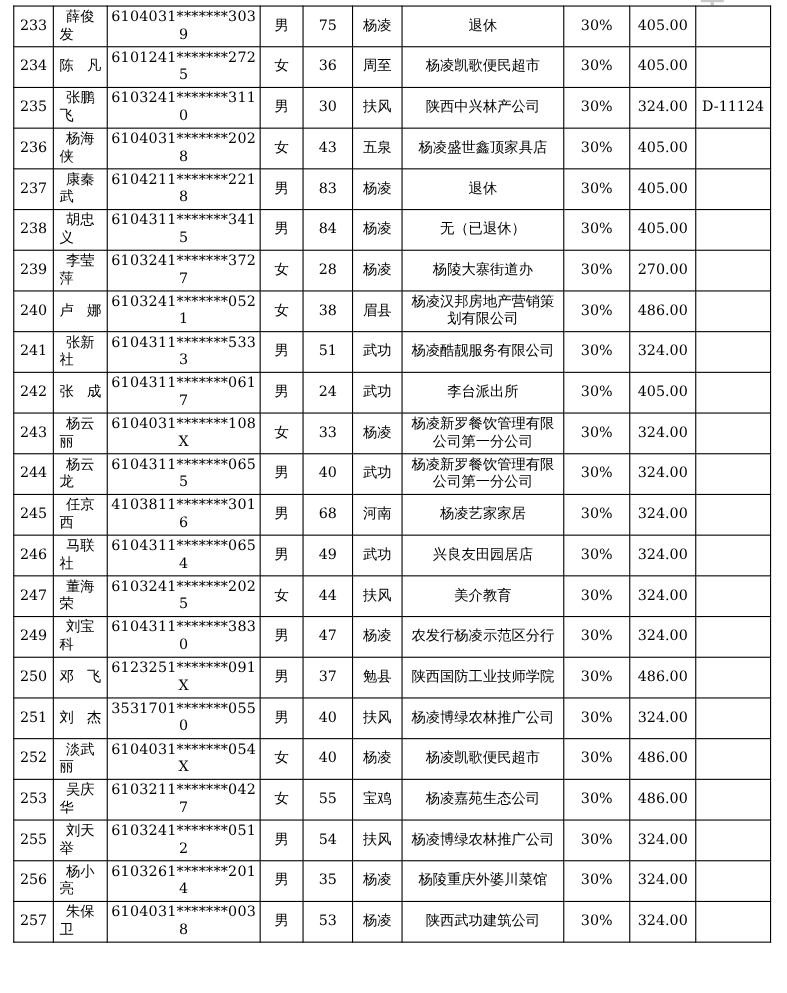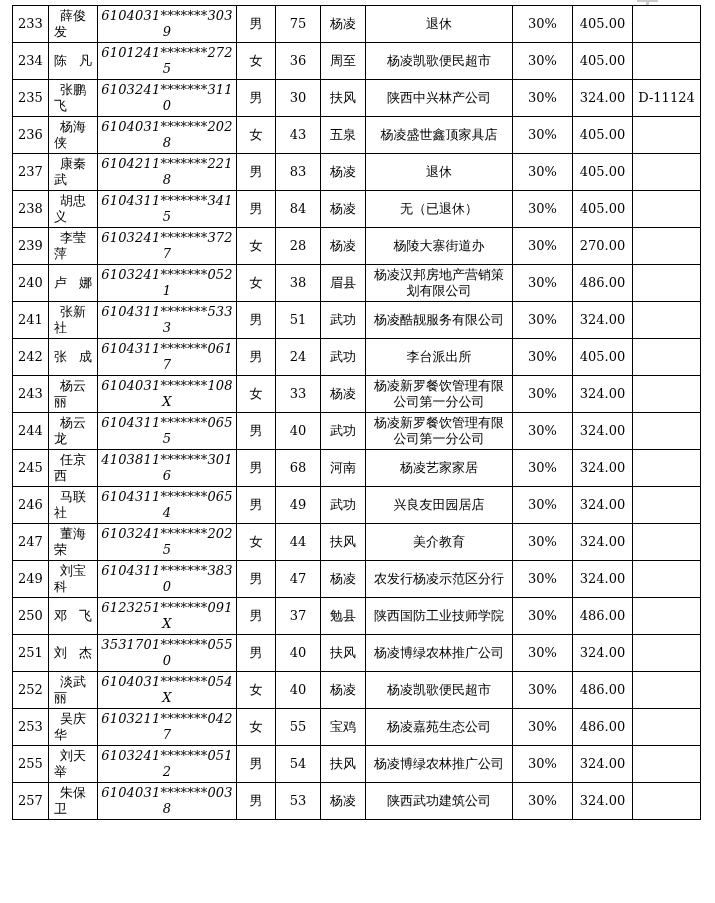--- a/index.html
+++ b/index.html
@@ -28,21 +28,21 @@
     line-height: 16px;
     padding: 0 2px;
     overflow: hidden;
     word-break: break-all;
   }
   .c-name {
     text-align: justify;
     text-align-last: justify;
     padding: 0 5px !important;
   }
-  .c-id { letter-spacing: 0.2px; font-style: italic; }
+  .c-id { letter-spacing: 0.2px; }
   .c-employer {
     line-height: 20px;
     padding: 1px 4px !important;
   }
   .cursor-artifact { position: absolute; left: 637px; top: 0; width: 22px; height: 6px; }
   .cursor-artifact .ca-h { position: absolute; left: 0; top: 0; width: 21px; height: 2px; background: #c9c9c9; }
   .cursor-artifact .ca-v { position: absolute; left: 9px; top: 2px; width: 3px; height: 3px; background: #c9c9c9; }
 </style>
 </head>
 <body>
@@ -312,20 +312,32 @@
     <td class="c-id">6103241*******0512</td>
     <td class="c-gender">男</td>
     <td class="c-age">54</td>
     <td class="c-place">扶风</td>
     <td class="c-employer">杨凌博绿农林推广公司</td>
     <td class="c-percent">30%</td>
     <td class="c-amount">324.00</td>
     <td class="c-code"></td>
   </tr>
       <tr>
+    <td class="c-no">256</td>
+    <td class="c-name">杨小亮</td>
+    <td class="c-id">6103261*******2014</td>
+    <td class="c-gender">男</td>
+    <td class="c-age">35</td>
+    <td class="c-place">杨凌</td>
+    <td class="c-employer">杨陵重庆外婆川菜馆</td>
+    <td class="c-percent">30%</td>
+    <td class="c-amount">324.00</td>
+    <td class="c-code"></td>
+  </tr>
+      <tr>
     <td class="c-no">257</td>
     <td class="c-name">朱保卫</td>
     <td class="c-id">6104031*******0038</td>
     <td class="c-gender">男</td>
     <td class="c-age">53</td>
     <td class="c-place">杨凌</td>
     <td class="c-employer">陕西武功建筑公司</td>
     <td class="c-percent">30%</td>
     <td class="c-amount">324.00</td>
     <td class="c-code"></td>

